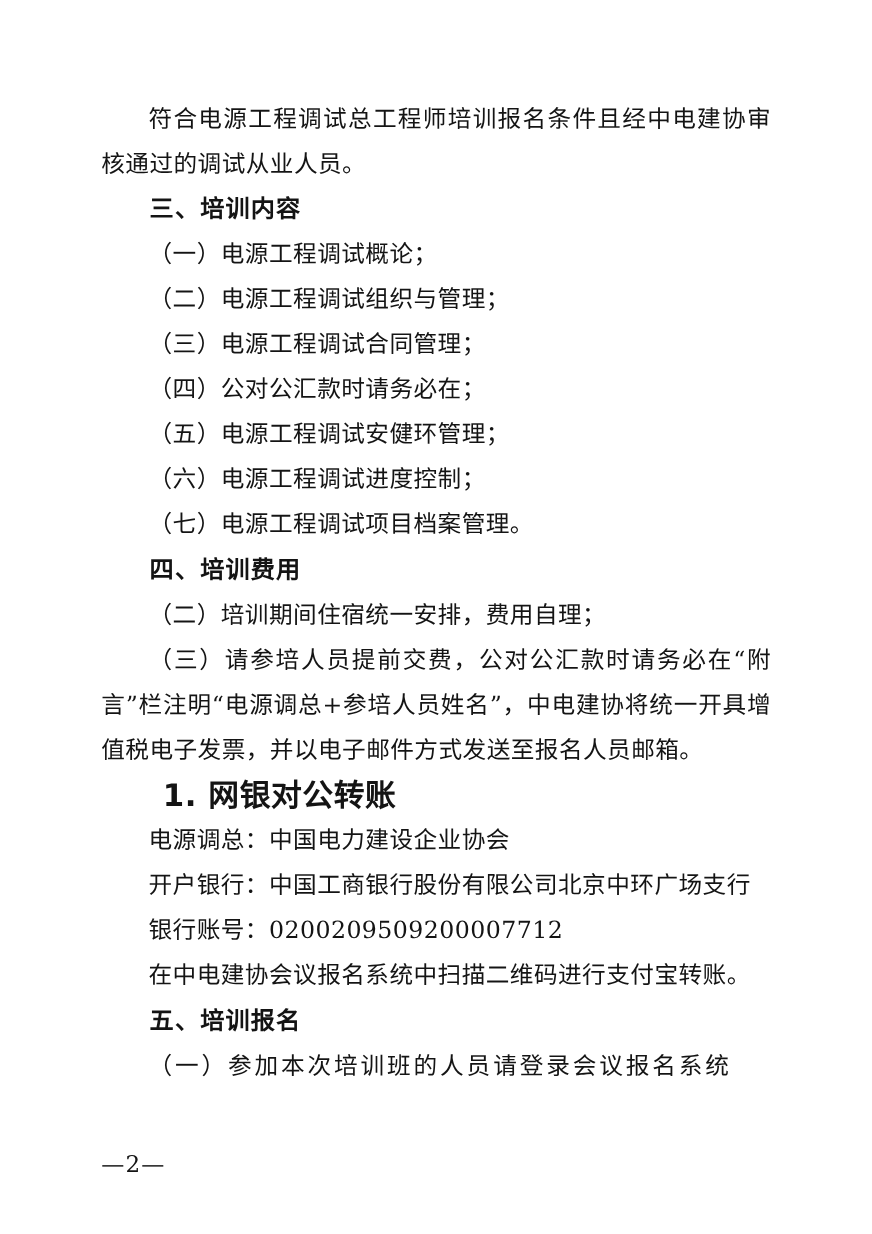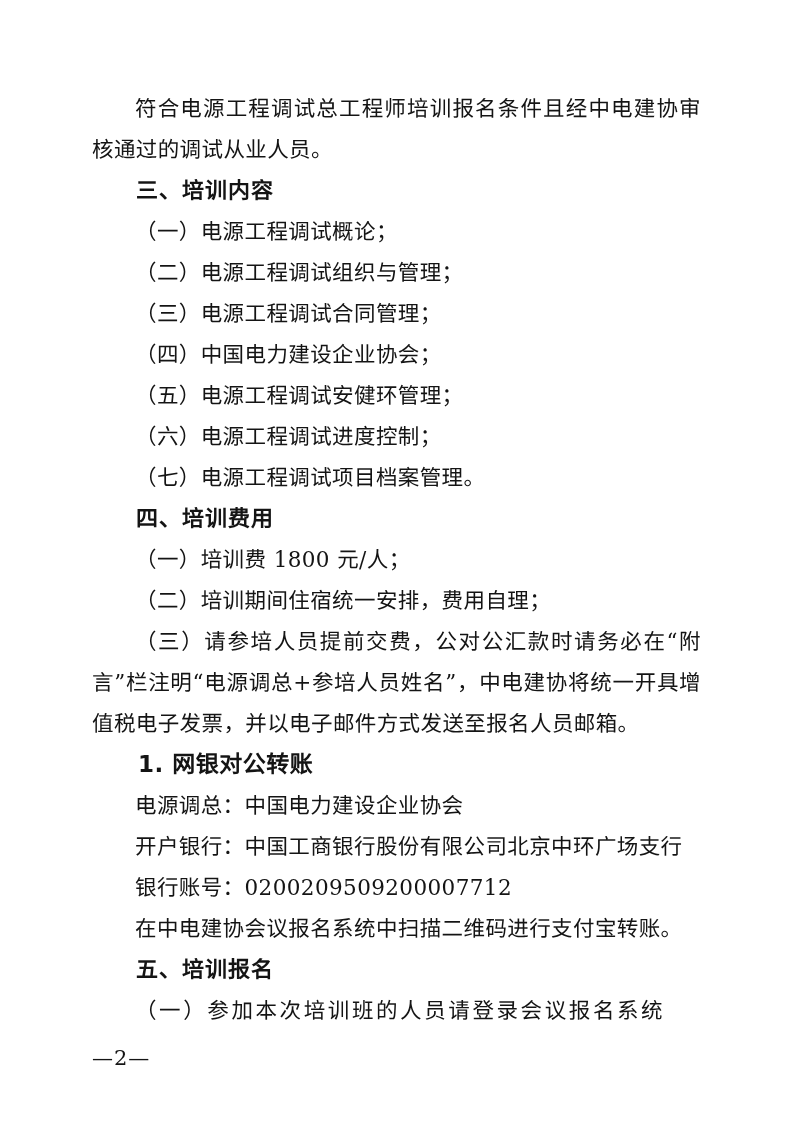--- a/index.html
+++ b/index.html
@@ -43,21 +43,21 @@
     text-indent: 2em;
     font-family: "DejaVu Sans", "Liberation Sans", sans-serif;
     font-weight: bold;
     letter-spacing: 1px;
     font-size: 22px;
   }
   .subheading {
     text-indent: 2em;
     font-family: "DejaVu Sans", "Liberation Sans", sans-serif;
     font-weight: bold;
-    font-size: 23px;
+    font-size: 28px;
     letter-spacing: 0.5px;
   }
   .item {
     text-indent: 2em;
   }
   .bank-line {
     text-indent: 2em;
   }
   .spread {
     letter-spacing: 2.6px;
@@ -77,28 +77,27 @@
 <div class="page">
   <div class="doc-body">
 
     <p class="para">符合电源工程调试总工程师培训报名条件且经中电建协审核通过的调试从业人员。</p>
 
     <p class="heading">三、培训内容</p>
 
     <p class="item">（一）电源工程调试概论；</p>
     <p class="item">（二）电源工程调试组织与管理；</p>
     <p class="item">（三）电源工程调试合同管理；</p>
-    <p class="item">（四）中国电力建设企业协会；</p>
+    <p class="item">（四）公对公汇款时请务必在；</p>
     <p class="item">（五）电源工程调试安健环管理；</p>
     <p class="item">（六）电源工程调试进度控制；</p>
     <p class="item">（七）电源工程调试项目档案管理。</p>
 
     <p class="heading">四、培训费用</p>
 
-    <p class="item">（一）培训费 1800 元/人；</p>
     <p class="item">（二）培训期间住宿统一安排，费用自理；</p>
     <p class="para">（三）请参培人员提前交费，公对公汇款时请务必在“附言”栏注明“电源调总+参培人员姓名”，中电建协将统一开具增值税电子发票，并以电子邮件方式发送至报名人员邮箱。</p>
 
     <p class="subheading">1. 网银对公转账</p>
     <p class="bank-line">电源调总：中国电力建设企业协会</p>
     <p class="bank-line">开户银行：中国工商银行股份有限公司北京中环广场支行</p>
     <p class="bank-line">银行账号：0200209509200007712</p>
 
     <p class="bank-line">在中电建协会议报名系统中扫描二维码进行支付宝转账。</p>
 

